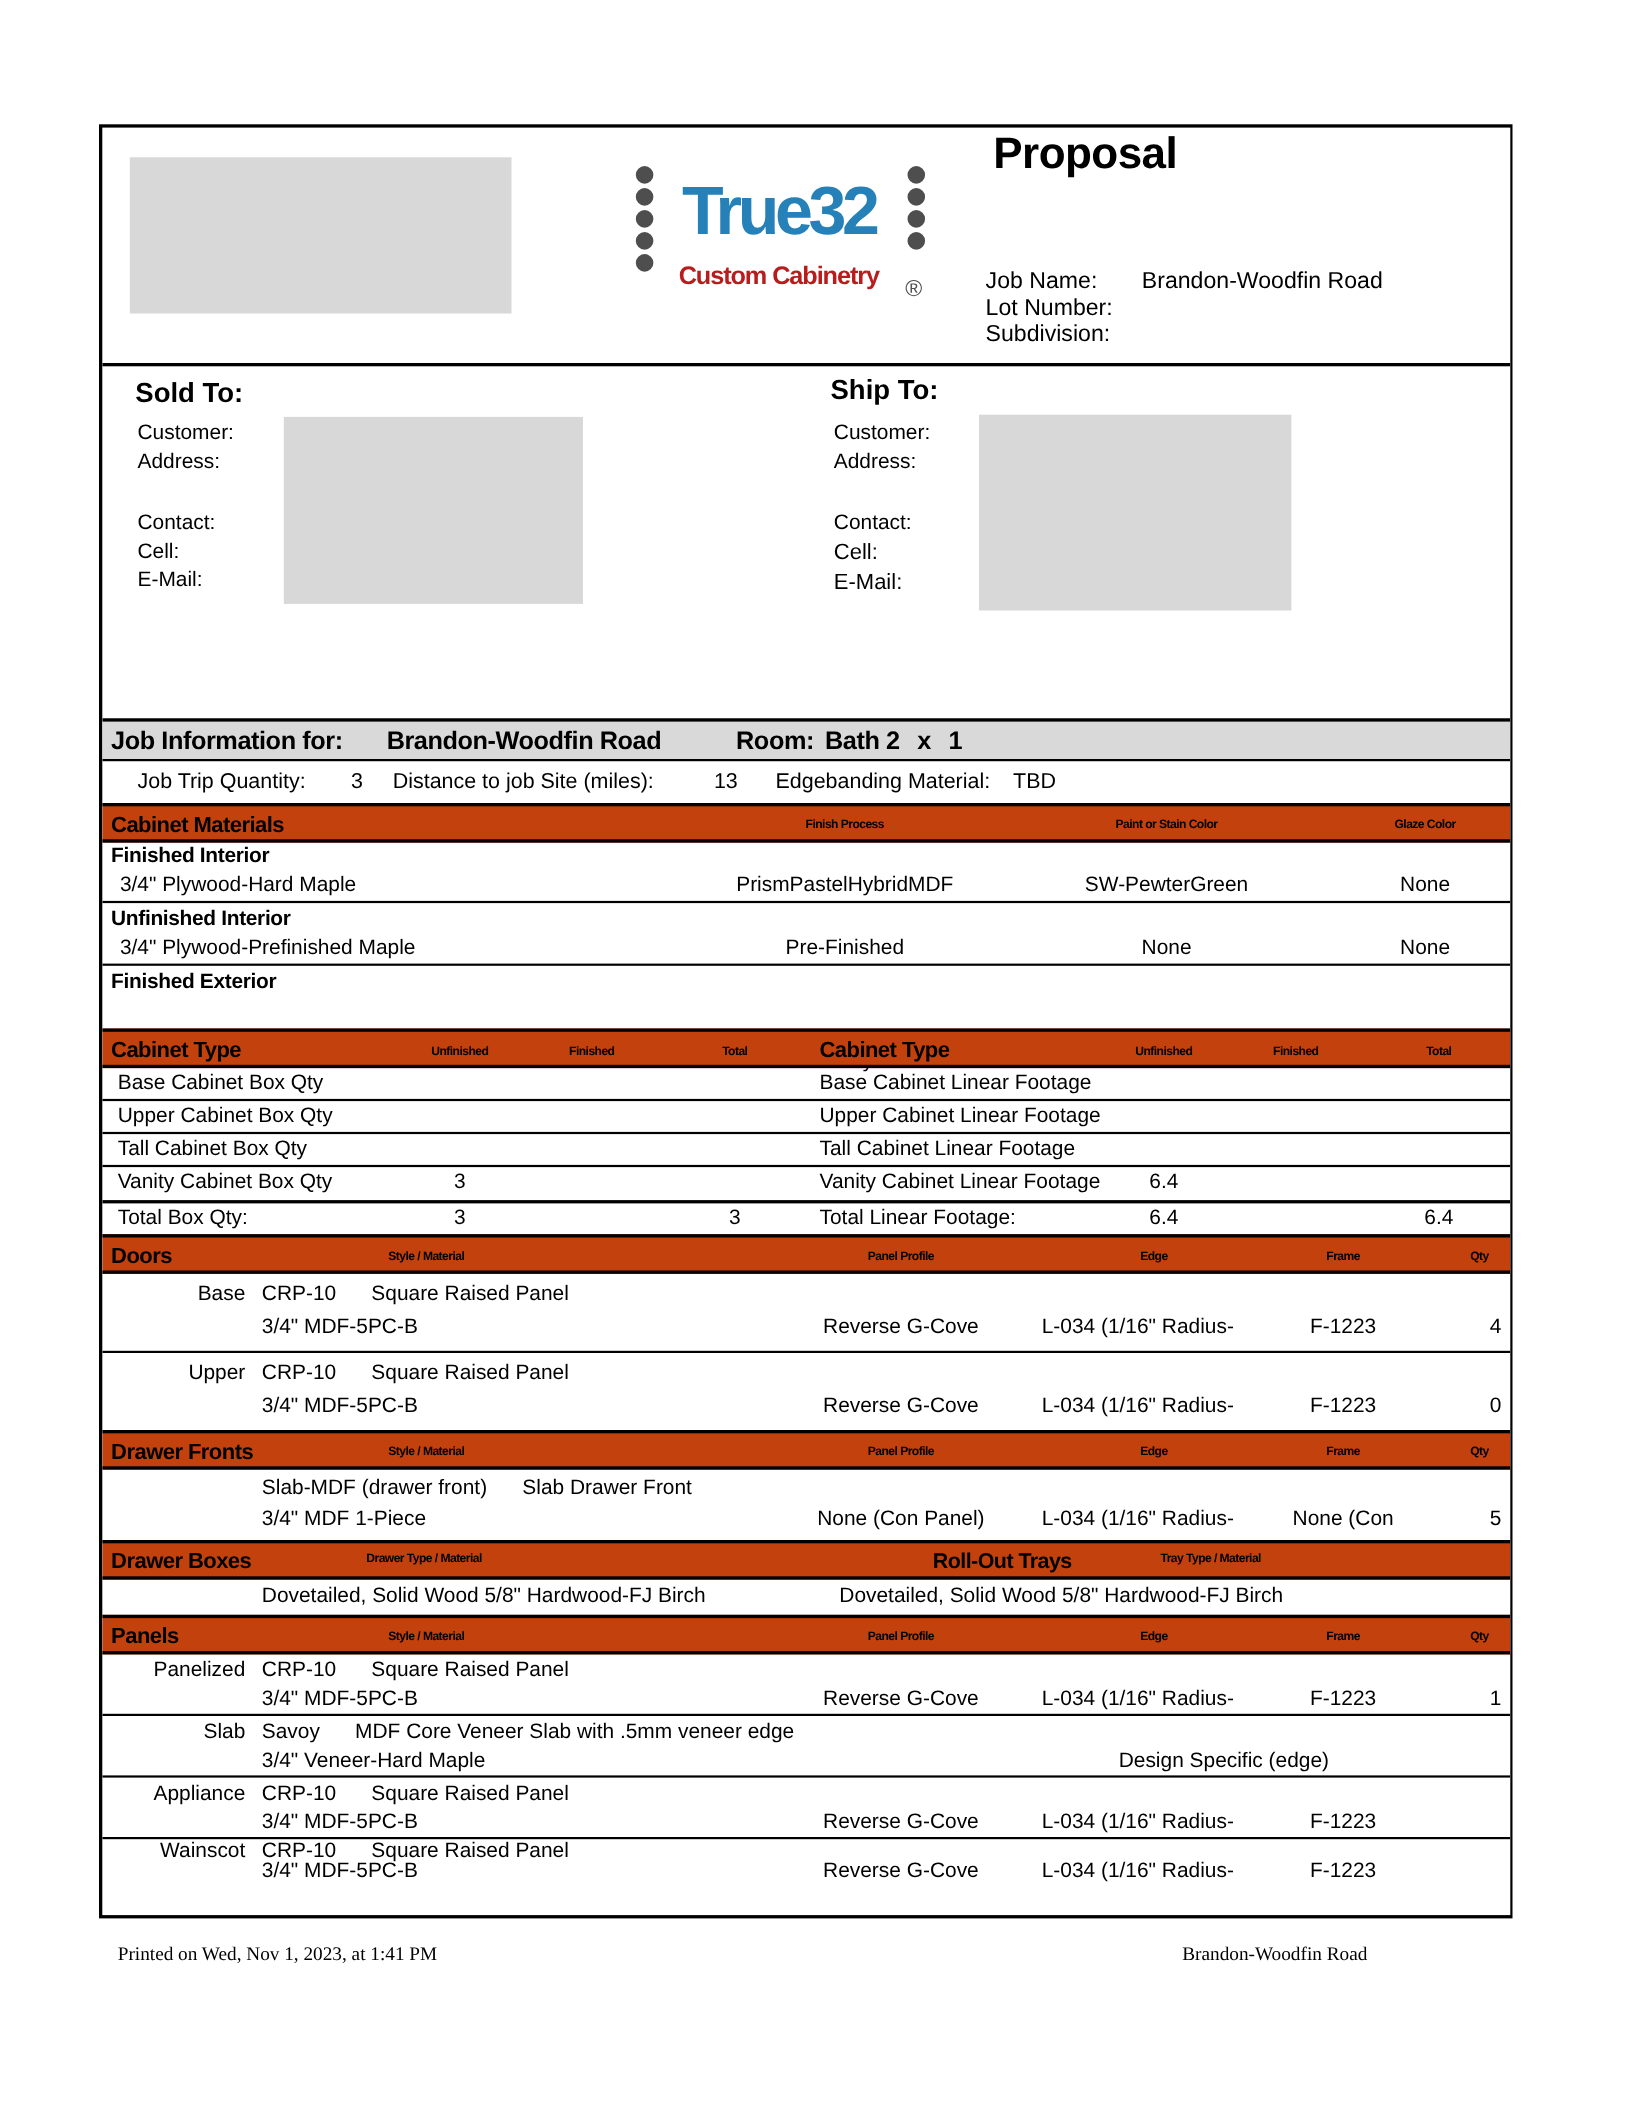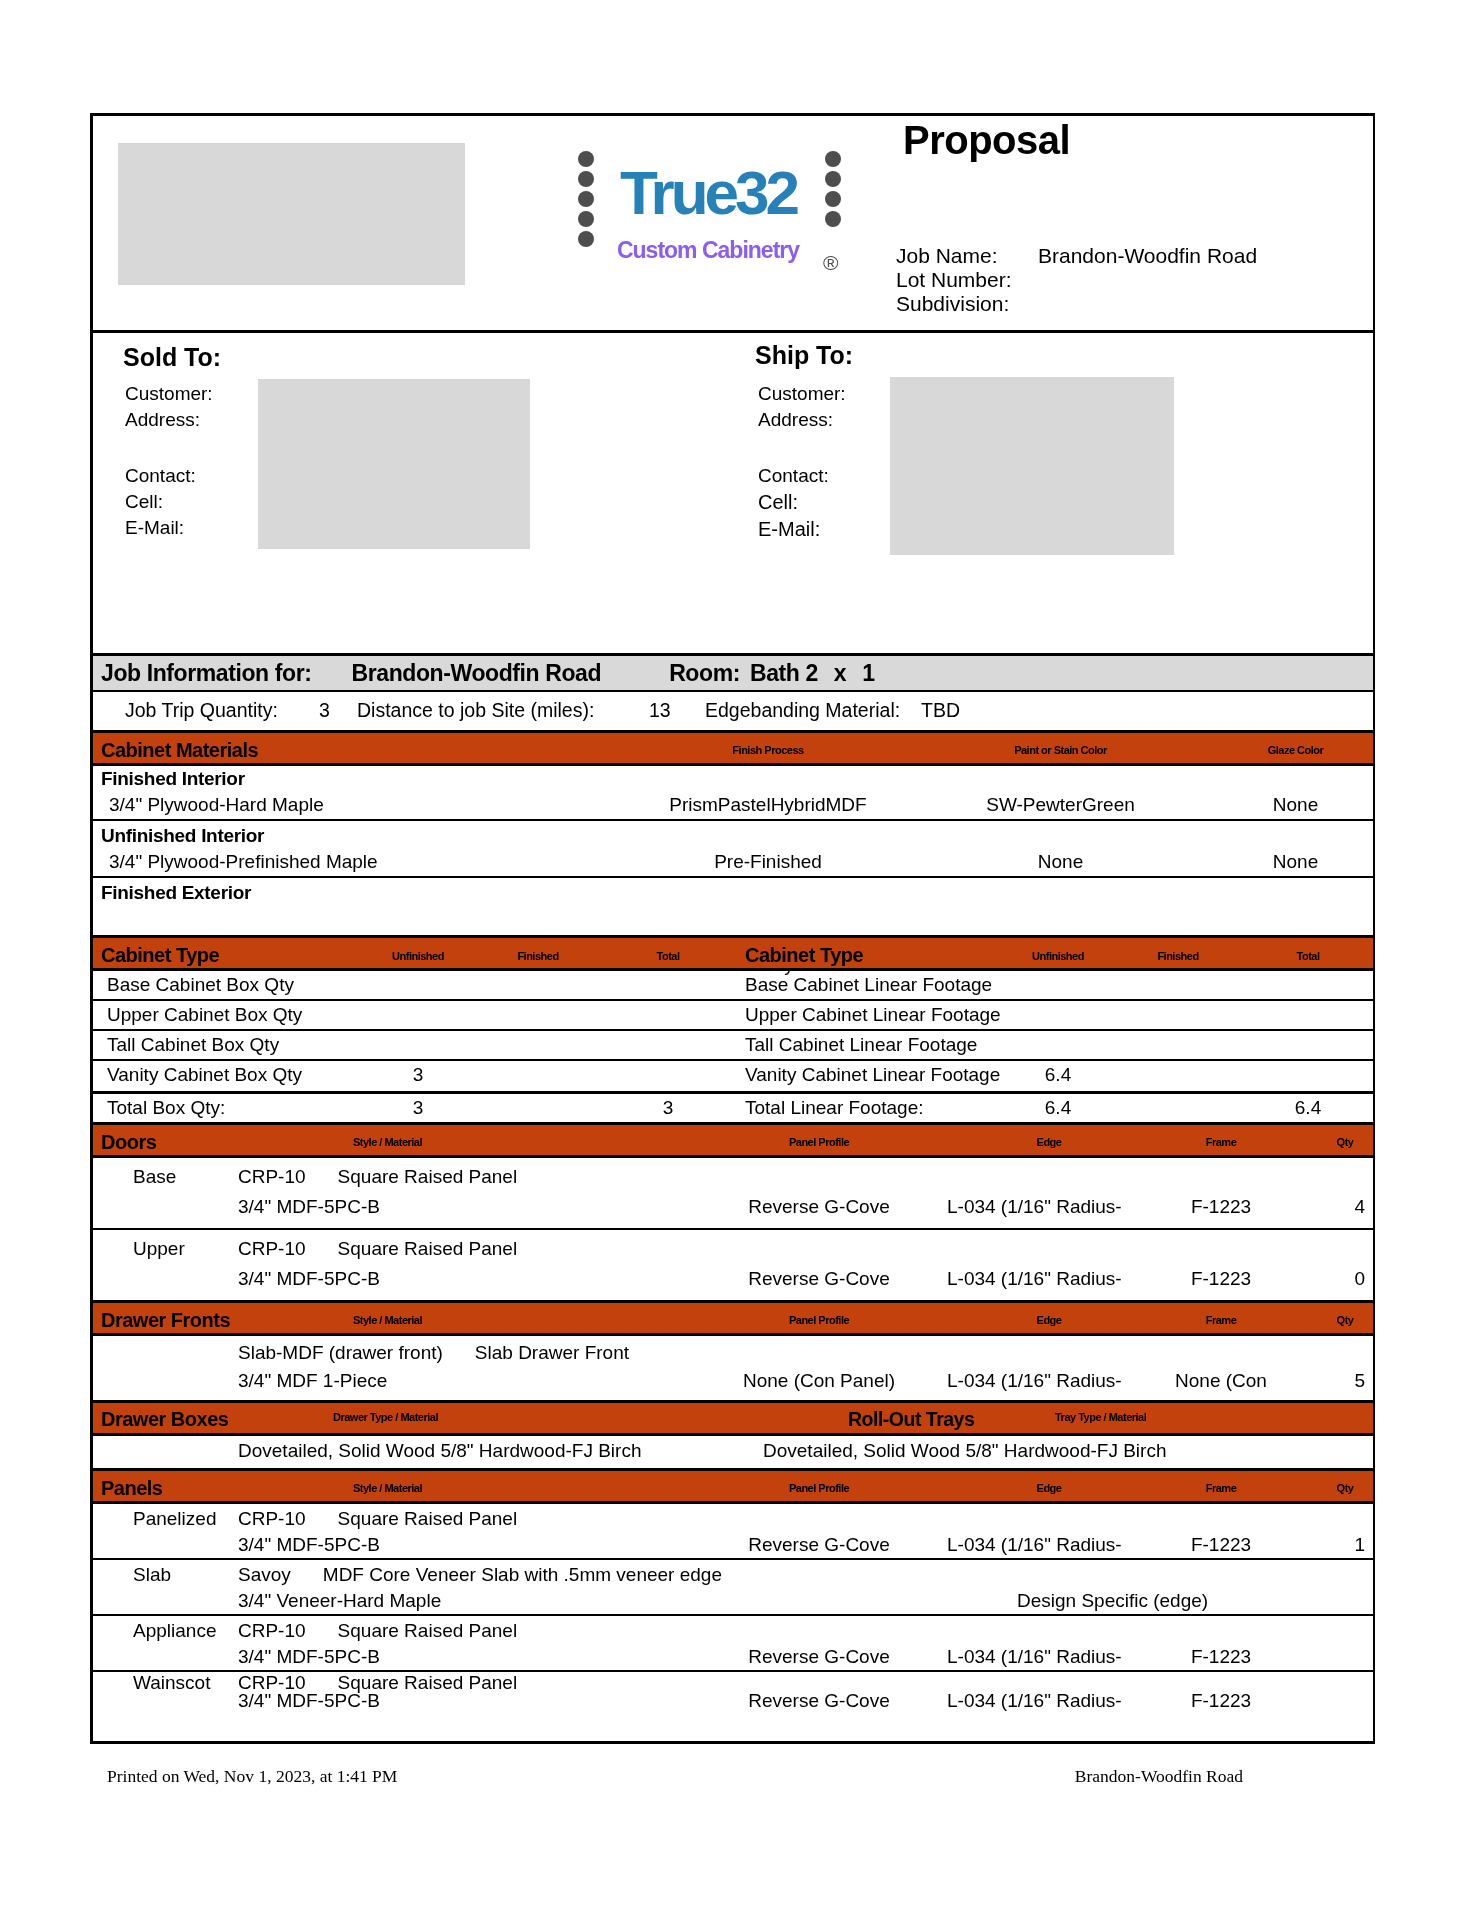--- a/index.html
+++ b/index.html
@@ -22,21 +22,21 @@
   .redact { background:#d8d8d8; position:absolute; }
   .redact-company { left:25px; top:27px; width:347px; height:142px; }
 
   .logo { position:absolute; left:485px; top:35px; width:270px; height:160px; }
   .dots { position:absolute; display:flex; flex-direction:column; gap:4px; }
   .dot { width:16px; height:16px; border-radius:50%; background:#4e4e4e; }
   .dots-left { left:0; top:0; }
   .dots-right { left:247px; top:0; }
   .logo-text { position:absolute; left:28px; top:-4px; width:204px; text-align:center; }
   .logo-name { font-size:62px; font-weight:bold; letter-spacing:-4px; color:#2581b8; line-height:92px; }
-  .logo-tagline { font-size:23px; font-weight:bold; letter-spacing:-1px; color:#8b5cf6; line-height:24px; margin-top:-1px; }
+  .logo-tagline { font-size:23px; font-weight:bold; letter-spacing:-1px; color:#b91c1c; line-height:24px; margin-top:-1px; }
   .rmark { position:absolute; left:245px; top:100px; font-size:21px; color:#4e4e4e; }
 
   .title-block { position:absolute; left:810px; top:2px; }
   .doc-title { font-size:40px; font-weight:bold; letter-spacing:-0.5px; }
   .job-lines { position:absolute; left:-7px; top:126px; width:470px; font-size:21px; line-height:24px; }
   .job-label { display:inline-block; width:142px; }
 
   
   .sec-parties { position:relative; height:320px; flex:none; }
   .party-title { position:absolute; font-size:25px; font-weight:bold; }
@@ -90,21 +90,21 @@
   
   .grid-style { display:grid; grid-template-columns:130px 468px 256px 204px 140px 82px; }
   .bar .pad-style { padding-left:130px; text-align:left; }
   .bar .qty-head { padding-left:26px; }
   .bar.grid-style > div { padding-top:4px; }
   .bar.grid-mat > div { padding-top:4px; }
   .bar.grid-cab > div { padding-top:5px; }
 
   .xrow { flex:none; font-size:19px; position:relative; }
   .xrow .l1 { display:flex; padding-top:8px; }
-  .xrow .l1 .type { width:130px; padding-left:40px; flex:none; }
+  .xrow .l1 .type { width:130px; padding-left:16px; flex:none;text-align:right; }
   .xrow .l1 .code { margin-left:15px; white-space:nowrap; }
   .xrow .l1 .sname { margin-left:32px; white-space:nowrap; }
   .xrow .l2 { position:absolute; left:0; top:38px; width:100%; }
   .xrow .l2 .cell { white-space:nowrap; }
   .xrow .l2 .material { padding-left:15px; grid-column:2; }
   .xrow .l2 .profile { text-align:center; }
   .xrow .l2 .edge { text-align:left; }
   .xrow .l2 .frame { text-align:center; }
   .xrow .l2 .qty { text-align:right; padding-right:8px; }
   .xrow.divider { border-bottom:2px solid #000; }

